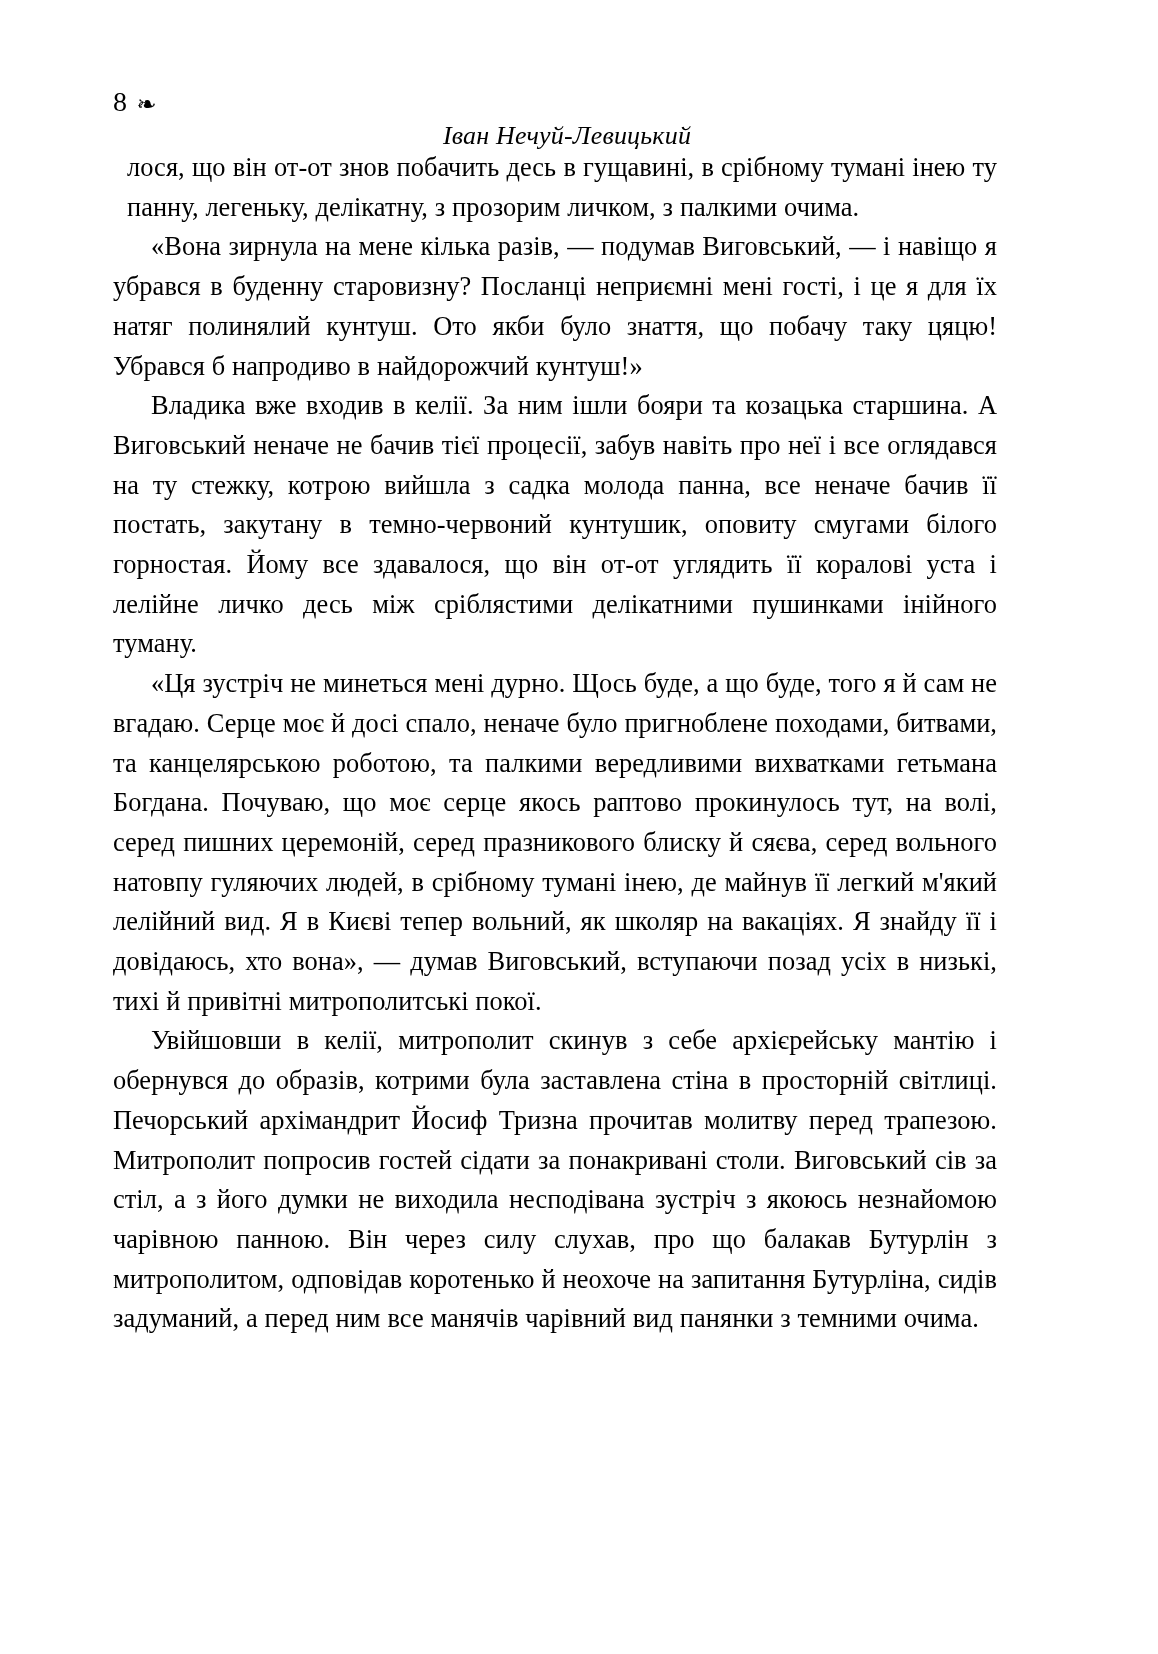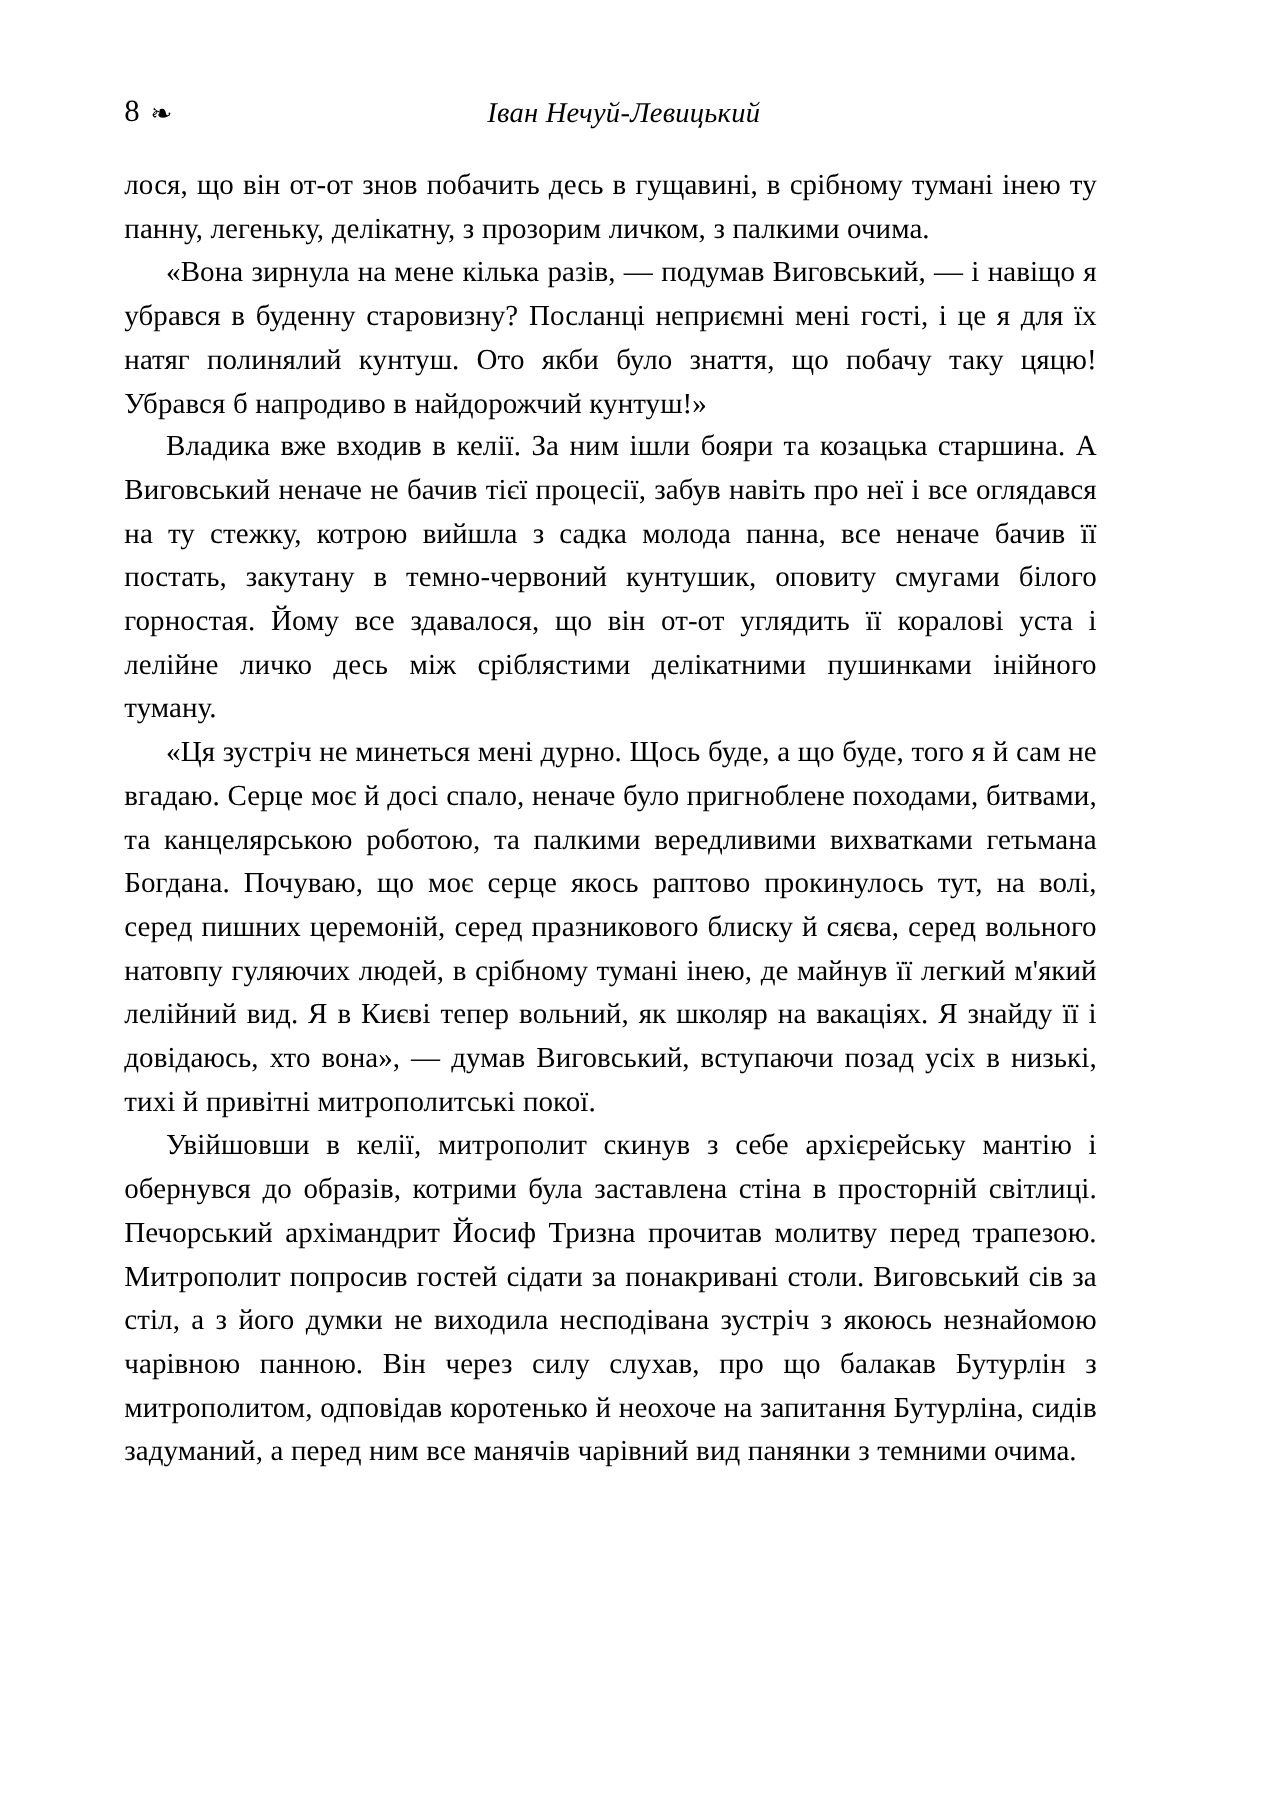--- a/index.html
+++ b/index.html
@@ -56,40 +56,42 @@
   .runhead-title {
     position: absolute;
     left: 0;
     right: 0;
     text-align: center;
     font-style: italic;
     font-size: 26px;
     letter-spacing: 0.2px;
     color: #000;
     transform: translateX(12px);
+    margin-top: 33px;
   }
   
   .body-text {
     margin-top: 10px;
   }
   .body-text p {
     margin: 0;
     text-align: justify;
     text-justify: inter-word;
     font-size: 26.4px;
     line-height: 39.7px;
     letter-spacing: 0.05px;
     word-spacing: 0.2px;
     hyphens: manual;
   }
   .body-text p.indent {
     text-indent: 38px;
   }
   .body-text p.cont {
     text-indent: 0;
+    margin-left: 14px;
   }
   
   .body-text p { text-align-last: left; }
 </style>
 </head>
 <body>
 
 <div class="page">
   <div class="content">
 

